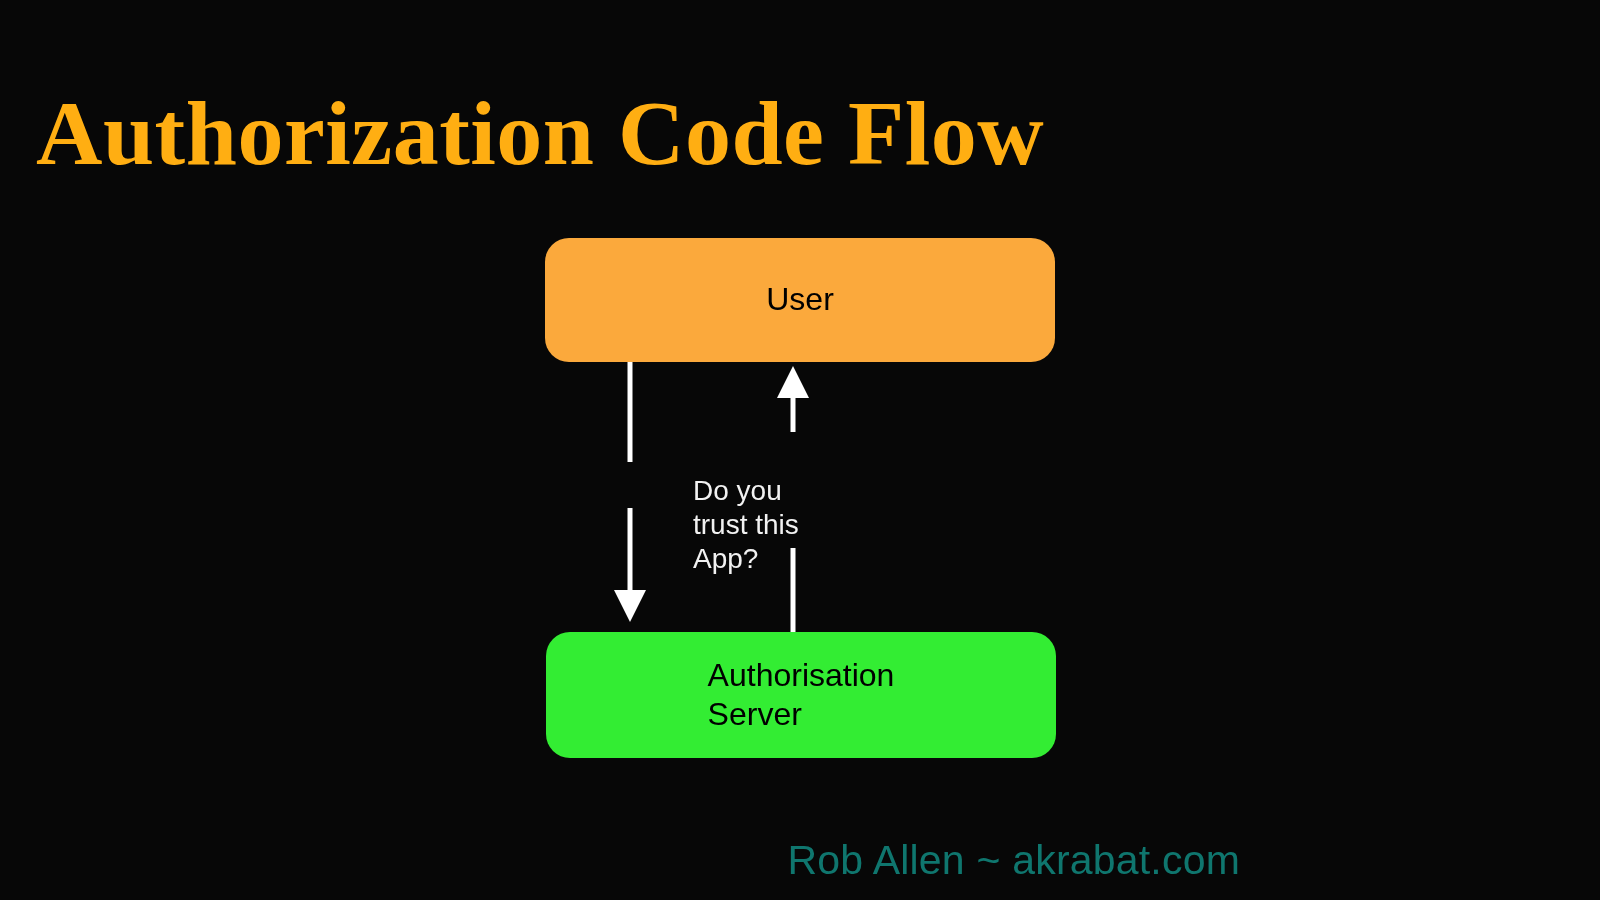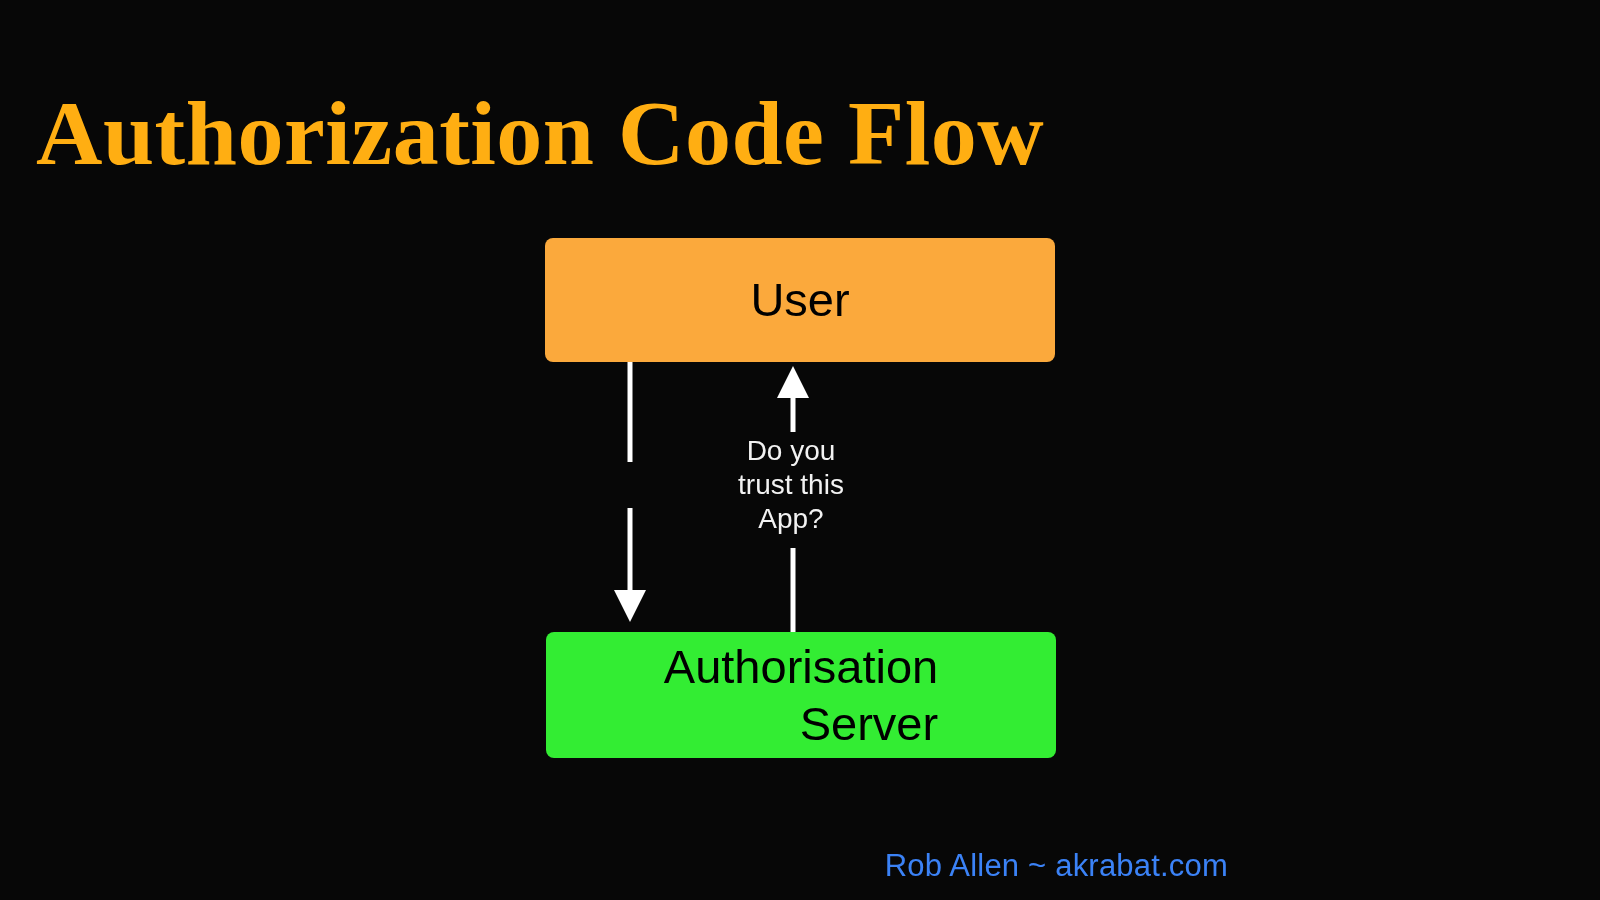--- a/index.html
+++ b/index.html
@@ -41,24 +41,24 @@
     left: 0;
     top: 0;
   }
 
   
   .node {
     position: absolute;
     display: flex;
     align-items: center;
     justify-content: center;
-    text-align: right;
-    border-radius: 8px;
+    text-align: left;
+    border-radius: 24px;
     color: #000000;
-    font-size: 47px;
+    font-size: 32px;
     line-height: 1.22;
     box-sizing: border-box;
   }
   .node-user {
     left: 545px;
     top: 238px;
     width: 510px;
     height: 124px;
     background: #FBA93C;
   }
@@ -73,41 +73,41 @@
     display: block;
     white-space: pre-line;
   }
 
   
   .edge-label {
     position: absolute;
     color: #F2F2F2;
     font-size: 28px;
     line-height: 1.22;
-    text-align: center;
     white-space: pre-line;
+    margin-top: 40px;
   }
   .edge-label-login {
     left: 528px;
     top: 465px;
     width: 200px;
   }
   .edge-label-trust {
     left: 693px;
     top: 434px;
     width: 196px;
   }
 
   
   .footer-credit {
     position: absolute;
-    right: 38px;
+    right: 26px;
     bottom: 16px;
-    color: #3b82f6;
-    font-size: 31px;
+    color: #0f766e;
+    font-size: 41px;
     letter-spacing: 0.2px;
     white-space: nowrap;
   }
 </style>
 </head>
 <body>
 
 <div class="diagram">
 
   <h1 class="slide-title">Authorization Code Flow</h1>

